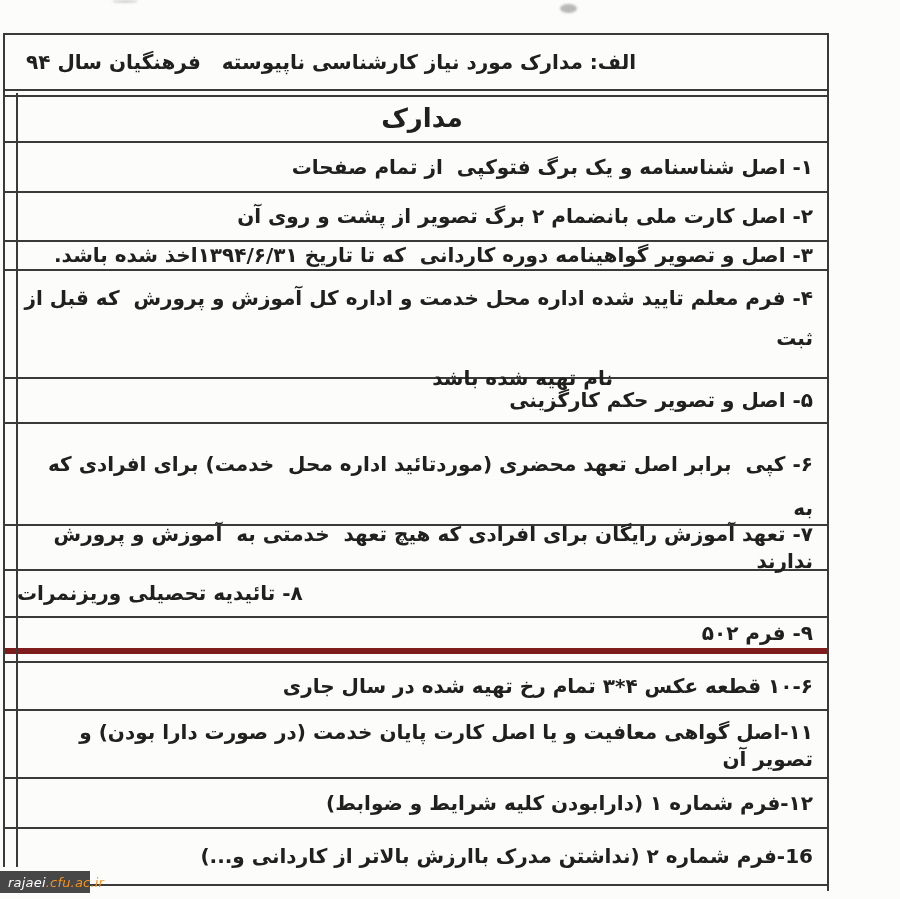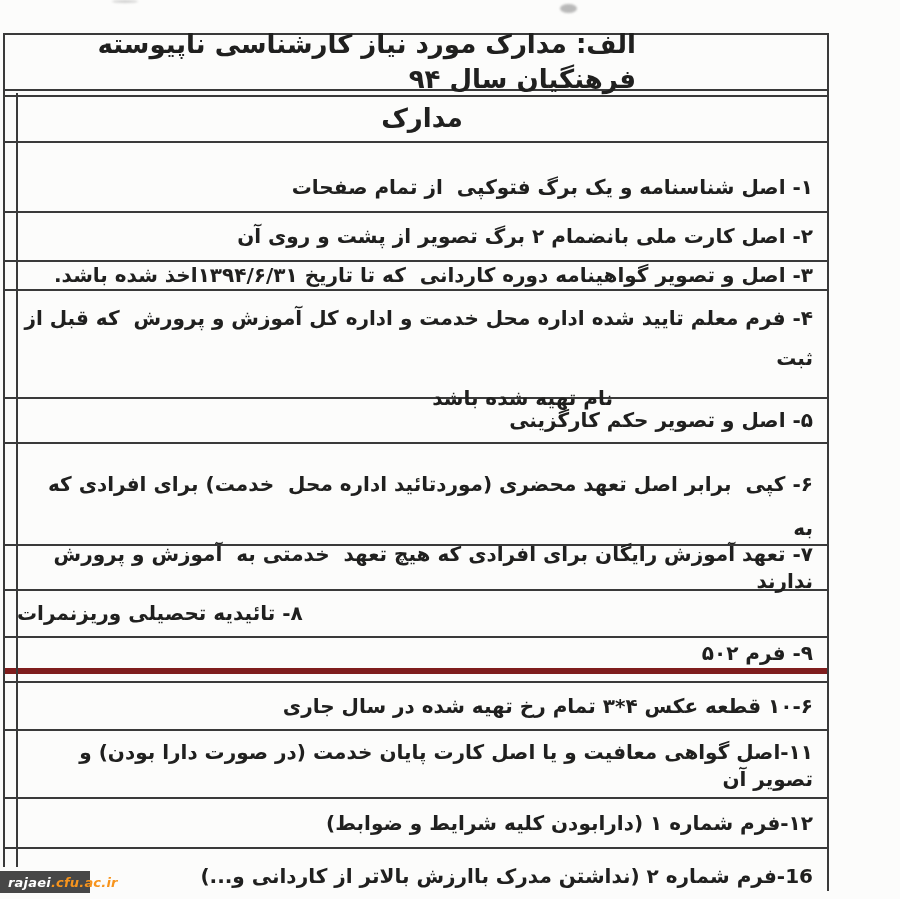--- a/index.html
+++ b/index.html
@@ -26,25 +26,25 @@
   }
   .row{
     box-sizing:border-box;
     border-bottom:2px solid #3a3a3a;
     direction:rtl;
     display:flex;align-items:center;
     padding:0 14px 0 12px;
     font-size:20px;line-height:1.35;
     white-space:pre-wrap;
   }
-  .title-row{height:56px;padding-right:191px;font-size:26px;}
+  .title-row{height:56px;padding-right:191px;font-size:20px;}
   .rule-gap{height:6px;border-bottom:2px solid #3a3a3a;padding:0;}
   .rule-gap2{height:9px;border-bottom:2px solid #3a3a3a;padding:0;}
   .header-row{height:46px;justify-content:center;font-size:26px;padding-right:0;}
-  .r1{height:50px;margin-top:20px;}
+  .r1{height:50px;}
   .r2{height:49px;}
   .r3{height:29px;}
   .r4{height:108px;flex-direction:column;align-items:stretch;justify-content:flex-start;padding-top:7px;line-height:40px;}
   .r5{height:45px;}
   .r6{height:95px;flex-direction:column;align-items:stretch;justify-content:flex-start;padding-top:11px;line-height:44px;margin-top:7px;}
   .r7{height:45px;}
   .r8{height:47px;justify-content:flex-end;}
   .r9{height:36px;border-bottom:6px solid #7f1d1d;}
   .r10{height:48px;}
   .r11{height:68px;align-items:flex-start;padding-top:8px;}
@@ -63,21 +63,21 @@
   .stub{
     position:absolute;left:827px;top:865px;width:2px;height:26px;
     background:#3a3a3a;
   }
   
   .watermark{
     position:absolute;left:0;top:871px;height:22px;width:90px;
     background:#474747;
     display:flex;align-items:center;
     padding-left:8px;box-sizing:border-box;
-    font-size:13px;font-weight:700;font-style:italic;
+    font-size:13px;font-weight:400;font-style:italic;
     letter-spacing:0.2px;
   }
   .wm-name{color:#ffffff;}
   .wm-domain{color:#f7941d;}
 </style>
 </head>
 <body>
 
 <div class="page">
 

